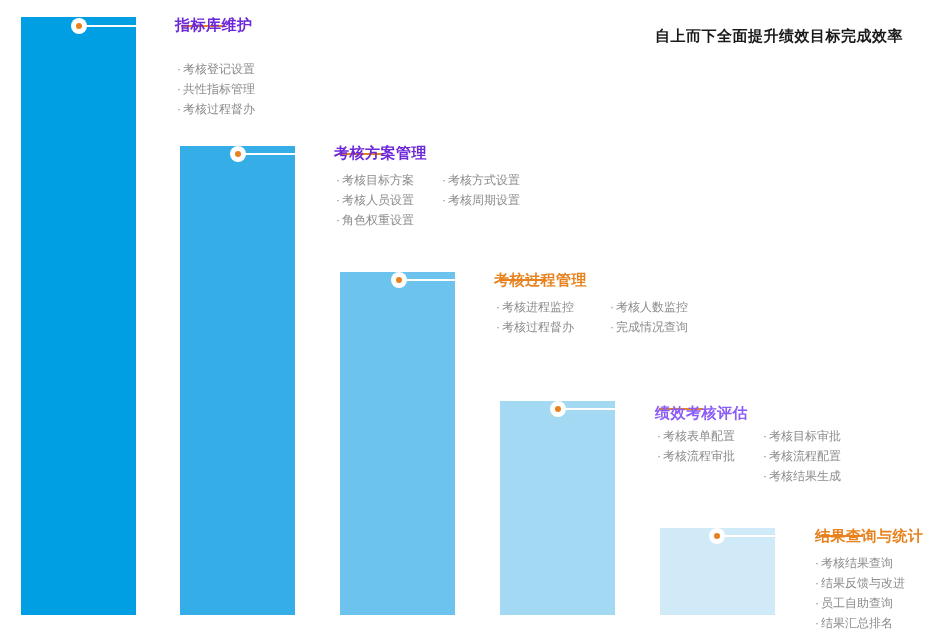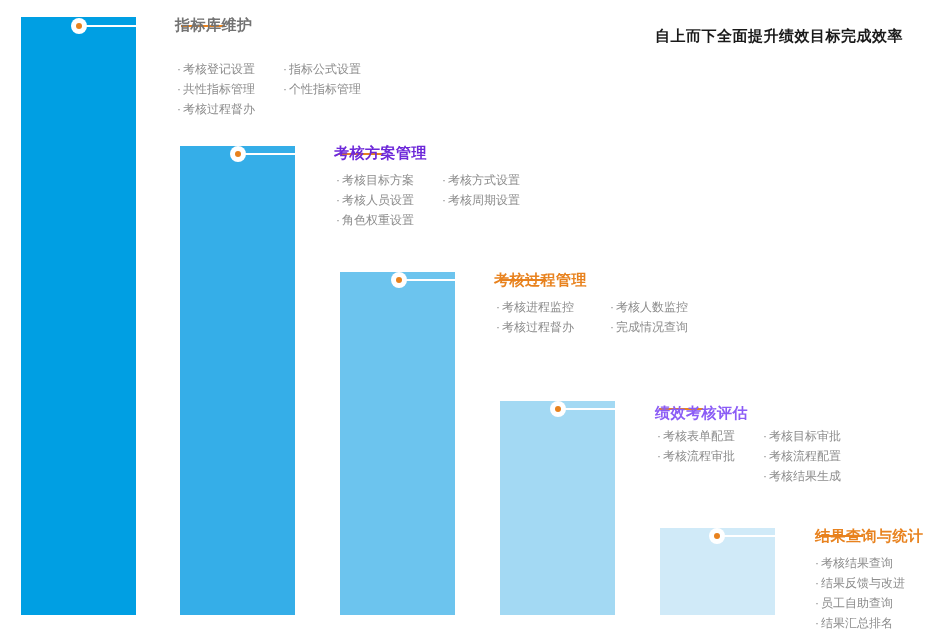--- a/index.html
+++ b/index.html
@@ -112,30 +112,26 @@
 
   <div class="headline">自上而下全面提升绩效目标完成效率</div>
 
   <div id="groups-root">
       <div class="bar" style="left: 21px; top: 17px; width: 115px; height: 598px; bottom: auto; background: rgb(0, 159, 227);"></div>
       <div class="connector" style="left: 71px; top: 18px; width: 154px;">
         <div class="conn-line-inner" style="width: 102px;"></div>
         <div class="conn-line-outer" style="left: 110px; width: 44px; background: rgb(232, 130, 30);"></div>
         <div class="dot"></div>
       </div>
-      <div class="group-title" style="left: 175px; top: 16px; color: #737373;">指标库维护</div>
+      <div class="group-title" style="left: 175px; top: 16px; color: #6d28d9;">指标库维护</div>
       <div class="details" style="left: 177px; top: 59px; gap: 28px;">
         <div class="detail-col">
           <div class="detail-item">考核登记设置</div>
           <div class="detail-item">共性指标管理</div>
           <div class="detail-item">考核过程督办</div>
-        </div>
-        <div class="detail-col">
-          <div class="detail-item">指标公式设置</div>
-          <div class="detail-item">个性指标管理</div>
         </div>
       </div>
       <div class="bar" style="left: 180px; top: 146px; width: 115px; height: 469px; bottom: auto; background: rgb(53, 174, 232);"></div>
       <div class="connector" style="left: 230px; top: 146px; width: 153px;">
         <div class="conn-line-inner" style="width: 101px;"></div>
         <div class="conn-line-outer" style="left: 109px; width: 44px; background: rgb(232, 130, 30);"></div>
         <div class="dot"></div>
       </div>
       <div class="group-title" style="left: 334px; top: 144px; color: #6d28d9;">考核方案管理</div>
       <div class="details" style="left: 336px; top: 170px; gap: 28px;">

